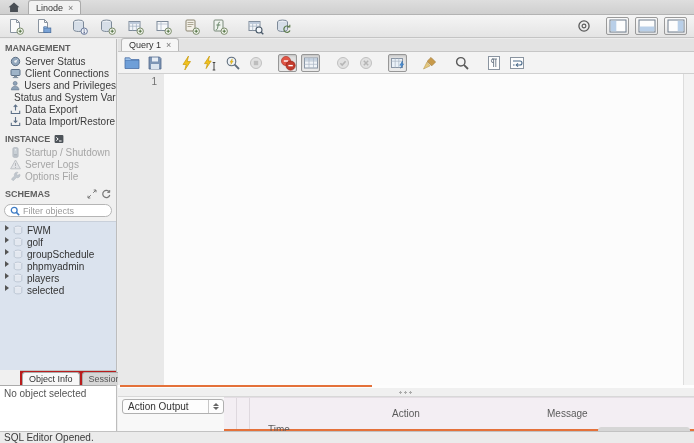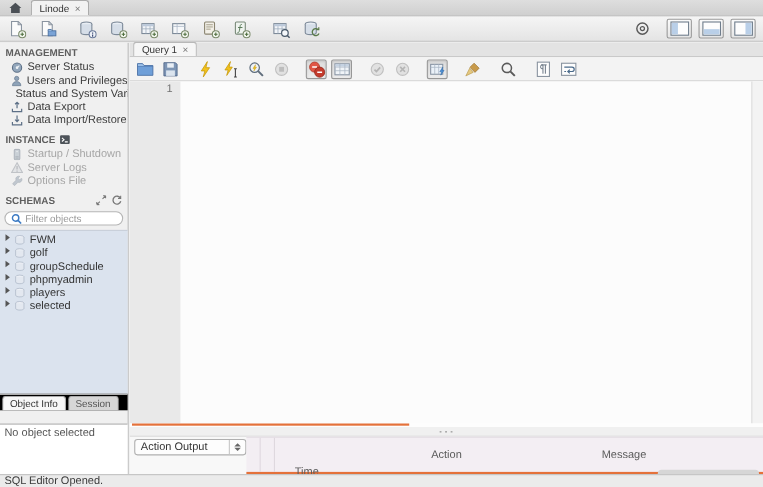--- a/index.html
+++ b/index.html
@@ -31,24 +31,24 @@
   .sec-head .spc { flex:1; }
   .nav-item { height:12px; display:flex; align-items:center; gap:4px; padding-left:10px; font-size:10px; color:#3b3b3b; white-space:nowrap; overflow:hidden;text-align:right; }
   .nav-item.disabled { color:#a6a6a6; }
   .nav-item.disabled .icon { opacity:.55; }
   .filter-box { margin:3px 4px 2px 4px; height:13px; background:#fff; border:1px solid #b5b5b5; border-radius:7px; display:flex; align-items:center; gap:3px; padding:0 5px; }
   .filter-box input { border:none; outline:none; width:80px; font-size:9px; color:#555; background:transparent; font-family:"Liberation Sans",sans-serif; }
   .filter-box input::placeholder { color:#9a9a9a; }
   .tree { flex:1; background:#dbe3ee; border-top:1px solid #c9d0da; padding-top:3px; overflow:hidden; margin-top:2px; }
   .tree-row { height:12px; display:flex; align-items:flex-start; gap:4px; padding-left:5px; font-size:10px; color:#333; }
   .expander { width:0; height:0; border-left:4px solid #555; border-top:3px solid transparent; border-bottom:3px solid transparent; }
-  .btabs { height:15px; background:#000000; border-top:1px solid #c0c0c0; display:flex; align-items:flex-end; gap:2px; padding:0 2px; }
+  .btabs { height:15px; background:#b91c1c; border-top:1px solid #c0c0c0; display:flex; align-items:flex-end; gap:2px; padding:0 2px;margin-left:20px; }
   .btab { font-size:9px; padding:1px 6px 1px 6px; border:1px solid #ababab; border-bottom:none; border-radius:3px 3px 0 0; background:#d6d6d6; color:#555; white-space:nowrap; }
   .btab.active { background:#f7f7f7; color:#333; }
-  .info-panel { height:46px; background:#fff; border-top:1px solid #ababab; font-size:10px; color:#555; padding:2px 4px;margin-top:12px; }
+  .info-panel { height:46px; background:#fff; border-top:1px solid #ababab; font-size:10px; color:#555; padding:2px 4px; }
 
   
   .main { position:absolute; top:39px; left:118px; right:0; bottom:12px; display:flex; flex-direction:column; background:#fff; }
   .qtabbar { height:13px; background:#e3e3e3; border-bottom:1px solid #c6c6c6; display:flex; align-items:flex-end; padding-left:3px; }
   .qtab { height:13px; background:#f6f6f6; border:1px solid #b8b8b8; border-bottom:none; border-radius:3px 3px 0 0; font-size:9px; color:#333; padding:0 7px; display:flex; align-items:center; gap:5px; }
   .qtab .close { color:#777; }
   .ed-toolbar { height:22px; background:#f3f3f3; border-bottom:1px solid #d0d0d0; display:flex; align-items:center; padding:0 4px; gap:4px; }
   .ed-toolbar .grp { margin-left:9px; }
   .ebtn { width:19px; height:18px; display:flex; align-items:center; justify-content:center; }
   .ebtn.pressed { border:1px solid #979797; border-radius:2px; background:linear-gradient(#dcdcdc,#ececec); box-shadow:inset 0 1px 2px rgba(0,0,0,.12); }
@@ -253,20 +253,30 @@
           <circle cx="5.5" cy="5.5" r="4.2" fill="#93a7bc" stroke="#5d7087"></circle>
           <circle cx="5.5" cy="5.5" r="1.2" fill="#eef2f6"></circle>
           <path d="M5.5 5.5 7.6 3.6" stroke="#eef2f6" stroke-width="1"></path>
         </svg>
       </span>
     <span>Server Status</span>
   </div>
   <div class="nav-item">
     <span class="icon i11">
         <svg viewBox="0 0 11 11">
+          <rect x="1" y="1.5" width="9" height="6" rx=".8" fill="#9fb4c8" stroke="#5d7087"></rect>
+          <rect x="4" y="7.5" width="3" height="1.6" fill="#7a8a9a"></rect>
+          <rect x="2.8" y="9.1" width="5.4" height="1" fill="#7a8a9a"></rect>
+        </svg>
+      </span>
+    <span>Client Connections</span>
+  </div>
+  <div class="nav-item">
+    <span class="icon i11">
+        <svg viewBox="0 0 11 11">
           <circle cx="5.5" cy="3.2" r="2.1" fill="#8fa3b8" stroke="#5d7087" stroke-width=".6"></circle>
           <path d="M1.4 10.2c0-2.6 1.8-4 4.1-4s4.1 1.4 4.1 4z" fill="#8fa3b8" stroke="#5d7087" stroke-width=".6"></path>
         </svg>
       </span>
     <span>Users and Privileges</span>
   </div>
   <div class="nav-item">
     <span class="icon i11">
         <svg viewBox="0 0 11 11">
           <rect x=".8" y="2.5" width="9.4" height="6" rx=".5" fill="#dde4ec" stroke="#68798c"></rect>

